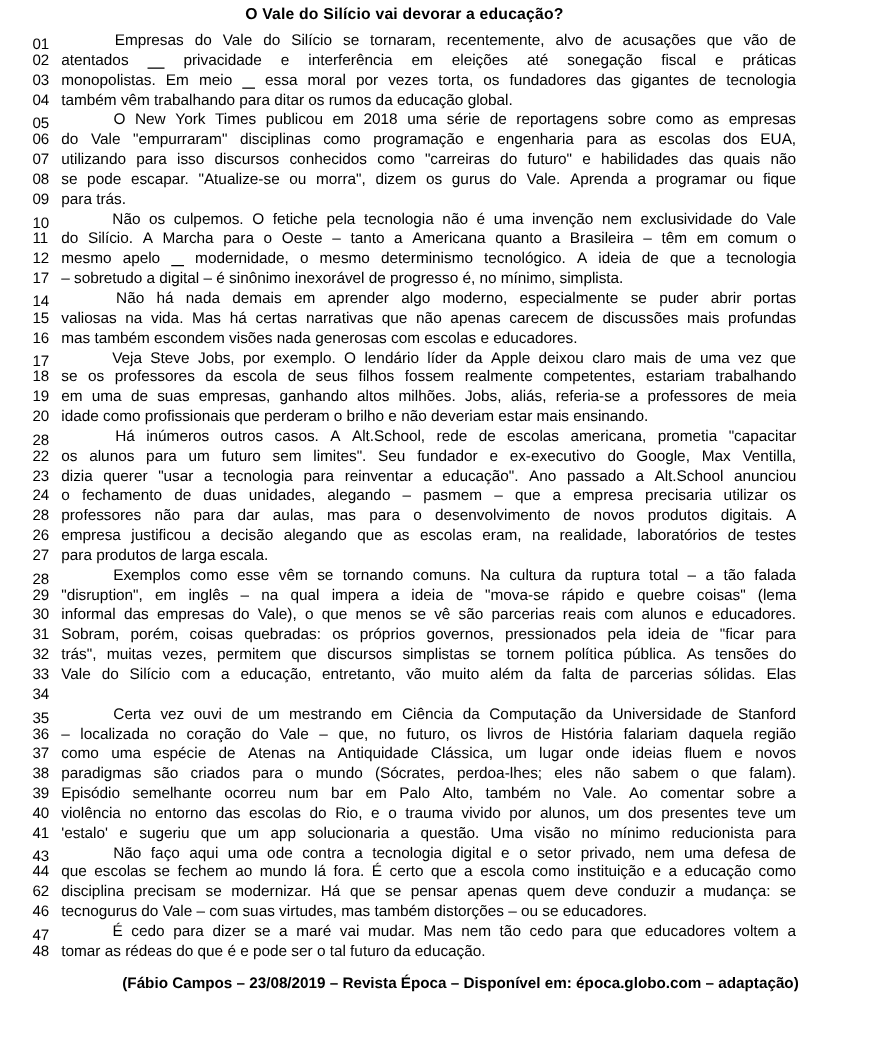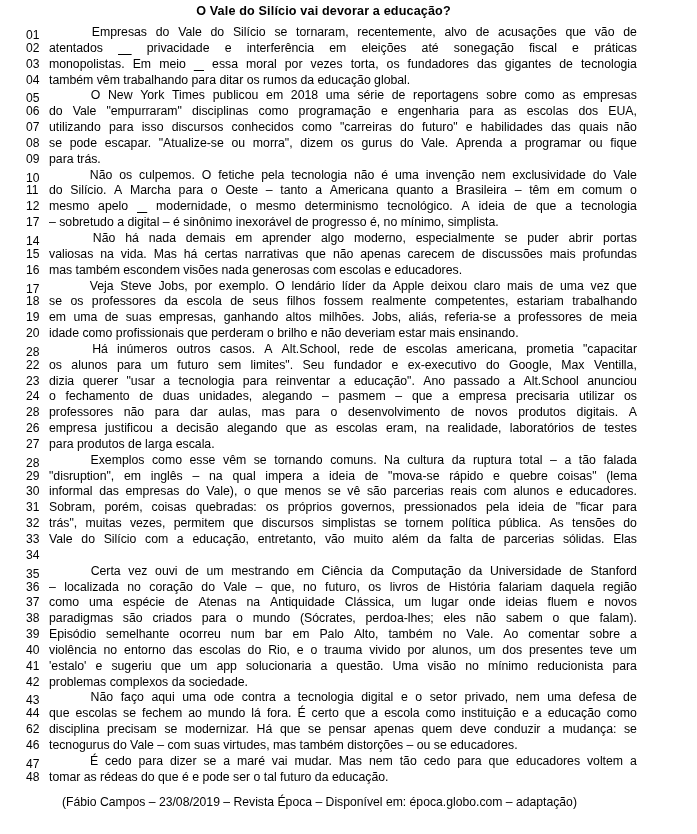--- a/index.html
+++ b/index.html
@@ -65,24 +65,25 @@
     display: inline-block;
     width: 34px;
   }
   .blank {
     text-decoration: underline;
     text-underline-offset: 2px;
   }
   .source {
     margin-top: 9px;
     padding-right: 8px;
-    text-align: center;
+    text-align: right;
     font-size: 12.2px;
     line-height: 15px;
     white-space: pre;
+    font-weight: bold;
   }
 </style>
 </head>
 <body>
 
 <div class="page">
 
   <div class="doc-title">O Vale do Silício vai devorar a educação?</div>
 
   <div class="lines">
@@ -243,24 +244,20 @@
       </div>
       <div class="line-row">
         <span class="line-no">40</span>
         <span class="line-text j"><span class="w">violência</span><span class="w">no</span><span class="w">entorno</span><span class="w">das</span><span class="w">escolas</span><span class="w">do</span><span class="w">Rio,</span><span class="w">e</span><span class="w">o</span><span class="w">trauma</span><span class="w">vivido</span><span class="w">por</span><span class="w">alunos,</span><span class="w">um</span><span class="w">dos</span><span class="w">presentes</span><span class="w">teve</span><span class="w">um</span></span>
       </div>
       <div class="line-row">
         <span class="line-no">41</span>
         <span class="line-text j"><span class="w">'estalo'</span><span class="w">e</span><span class="w">sugeriu</span><span class="w">que</span><span class="w">um</span><span class="w">app</span><span class="w">solucionaria</span><span class="w">a</span><span class="w">questão.</span><span class="w">Uma</span><span class="w">visão</span><span class="w">no</span><span class="w">mínimo</span><span class="w">reducionista</span><span class="w">para</span></span>
       </div>
       <div class="line-row">
-        <span class="line-no">42</span>
-        <span class="line-text"><span class="w">problemas</span> <span class="w">complexos</span> <span class="w">da</span> <span class="w">sociedade.</span></span>
-      </div>
-      <div class="line-row">
         <span class="line-no">43</span>
         <span class="line-text j"><span class="indent"></span><span class="w">Não</span><span class="w">faço</span><span class="w">aqui</span><span class="w">uma</span><span class="w">ode</span><span class="w">contra</span><span class="w">a</span><span class="w">tecnologia</span><span class="w">digital</span><span class="w">e</span><span class="w">o</span><span class="w">setor</span><span class="w">privado,</span><span class="w">nem</span><span class="w">uma</span><span class="w">defesa</span><span class="w">de</span></span>
       </div>
       <div class="line-row">
         <span class="line-no">44</span>
         <span class="line-text j"><span class="w">que</span><span class="w">escolas</span><span class="w">se</span><span class="w">fechem</span><span class="w">ao</span><span class="w">mundo</span><span class="w">lá</span><span class="w">fora.</span><span class="w">É</span><span class="w">certo</span><span class="w">que</span><span class="w">a</span><span class="w">escola</span><span class="w">como</span><span class="w">instituição</span><span class="w">e</span><span class="w">a</span><span class="w">educação</span><span class="w">como</span></span>
       </div>
       <div class="line-row">
         <span class="line-no">62</span>
         <span class="line-text j"><span class="w">disciplina</span><span class="w">precisam</span><span class="w">se</span><span class="w">modernizar.</span><span class="w">Há</span><span class="w">que</span><span class="w">se</span><span class="w">pensar</span><span class="w">apenas</span><span class="w">quem</span><span class="w">deve</span><span class="w">conduzir</span><span class="w">a</span><span class="w">mudança:</span><span class="w">se</span></span>

